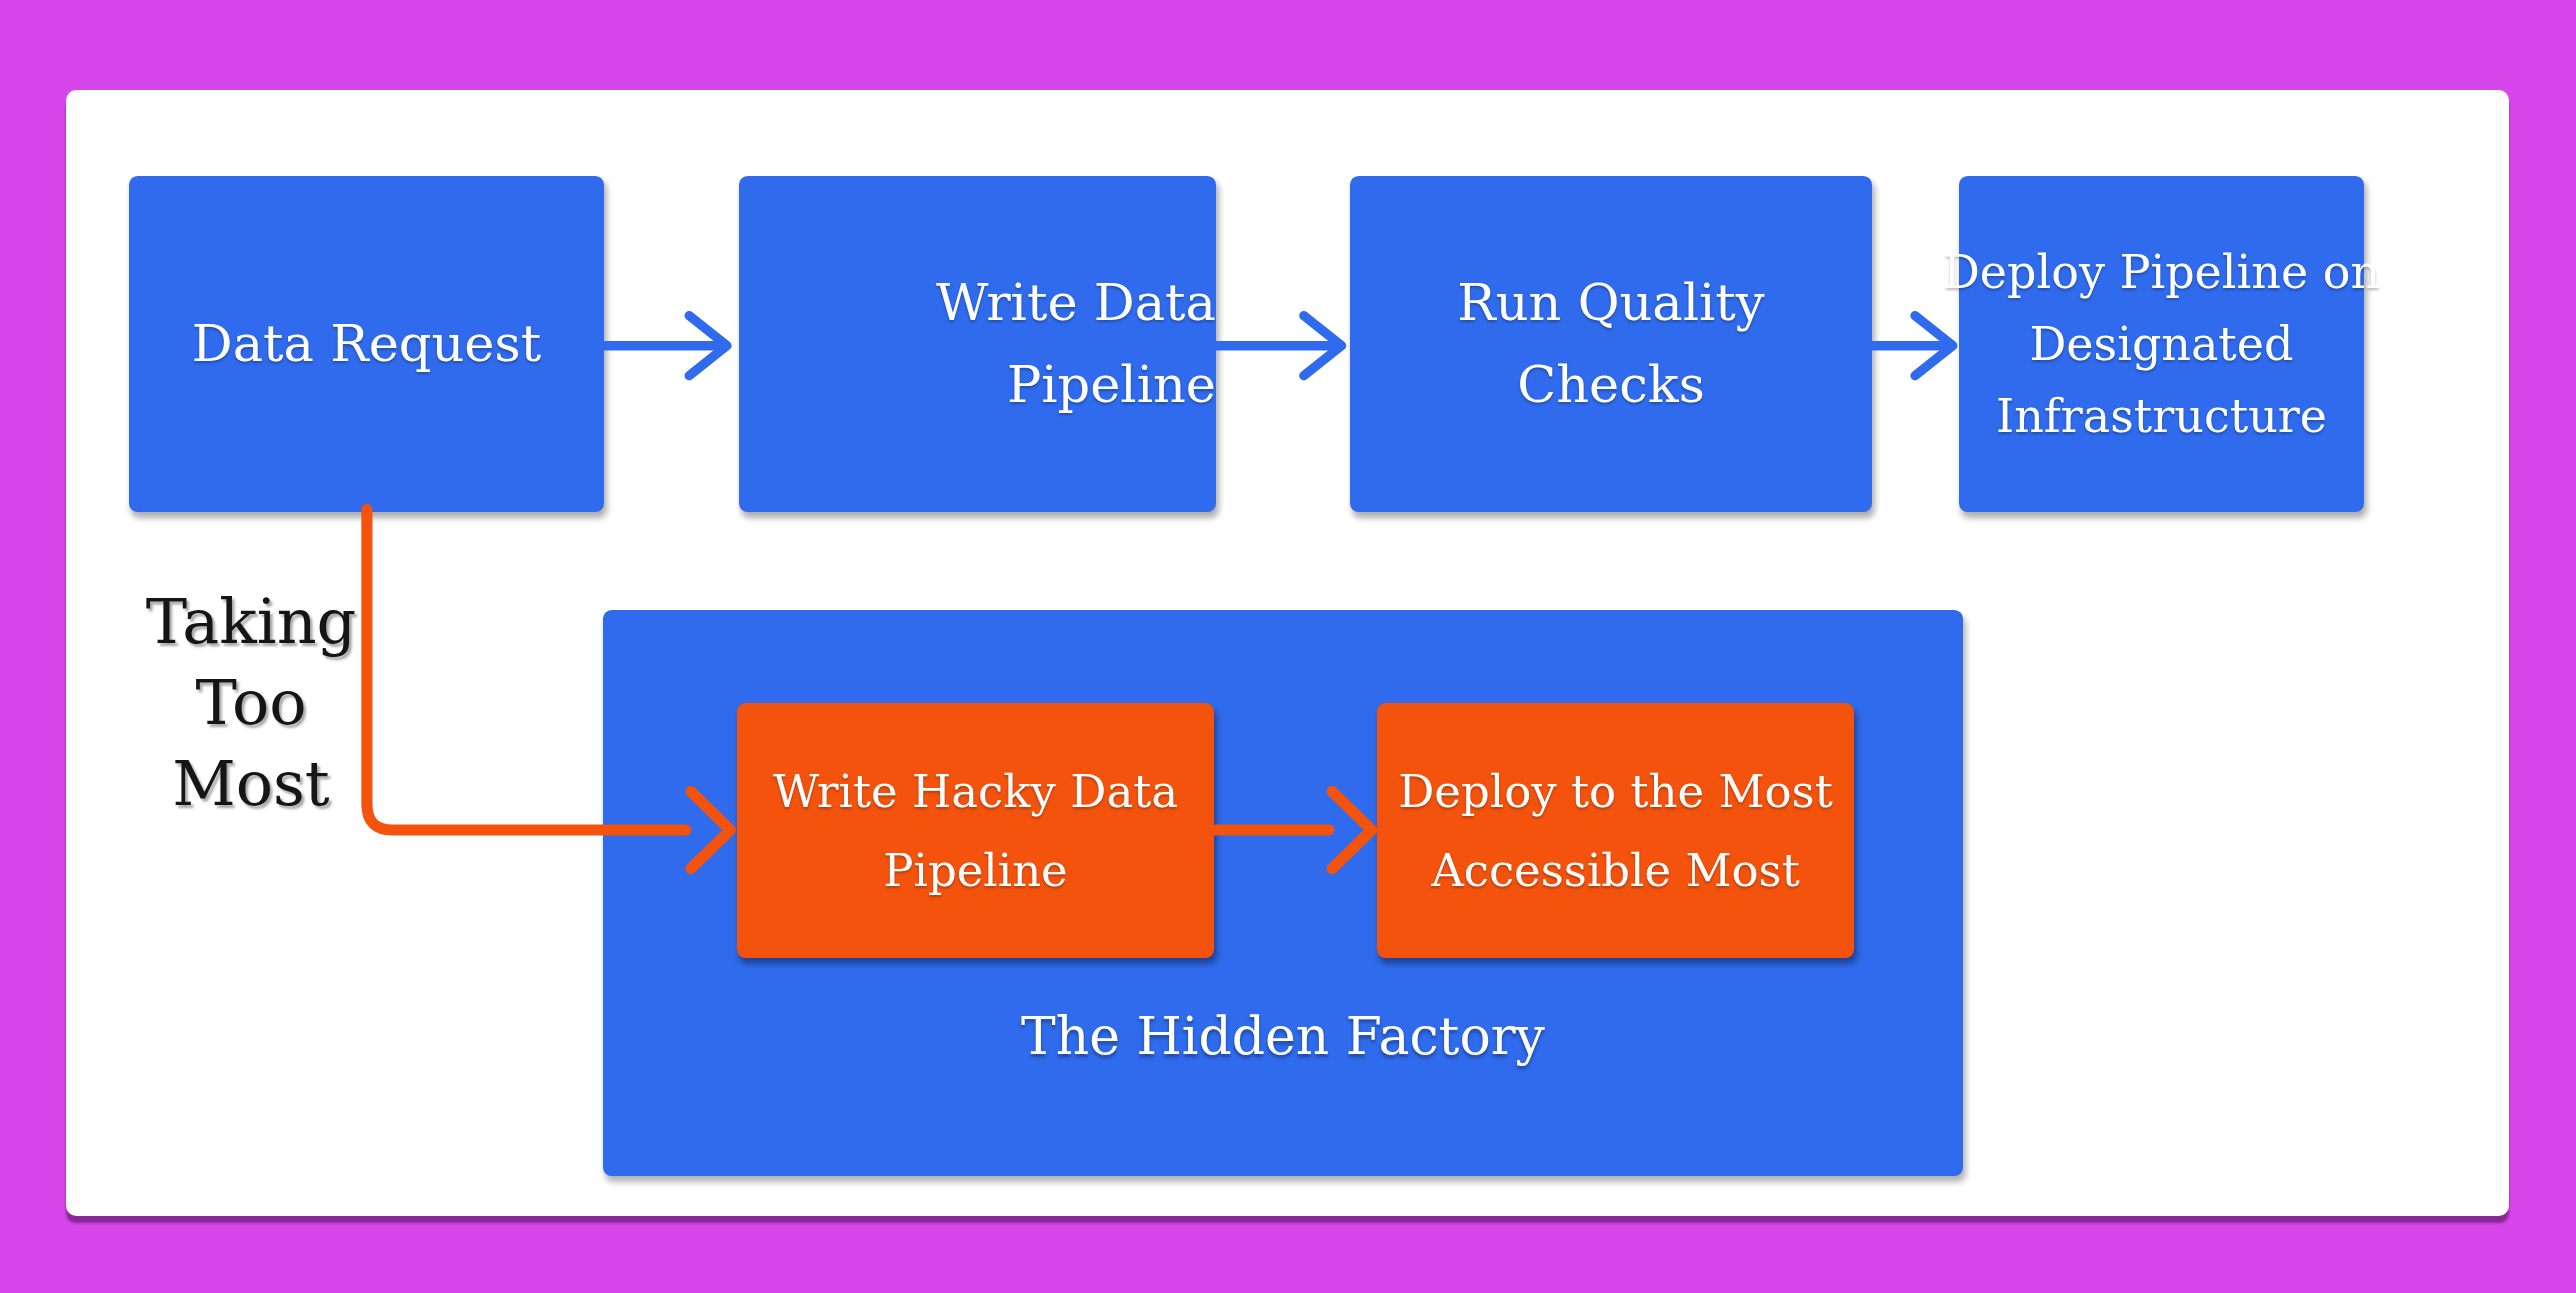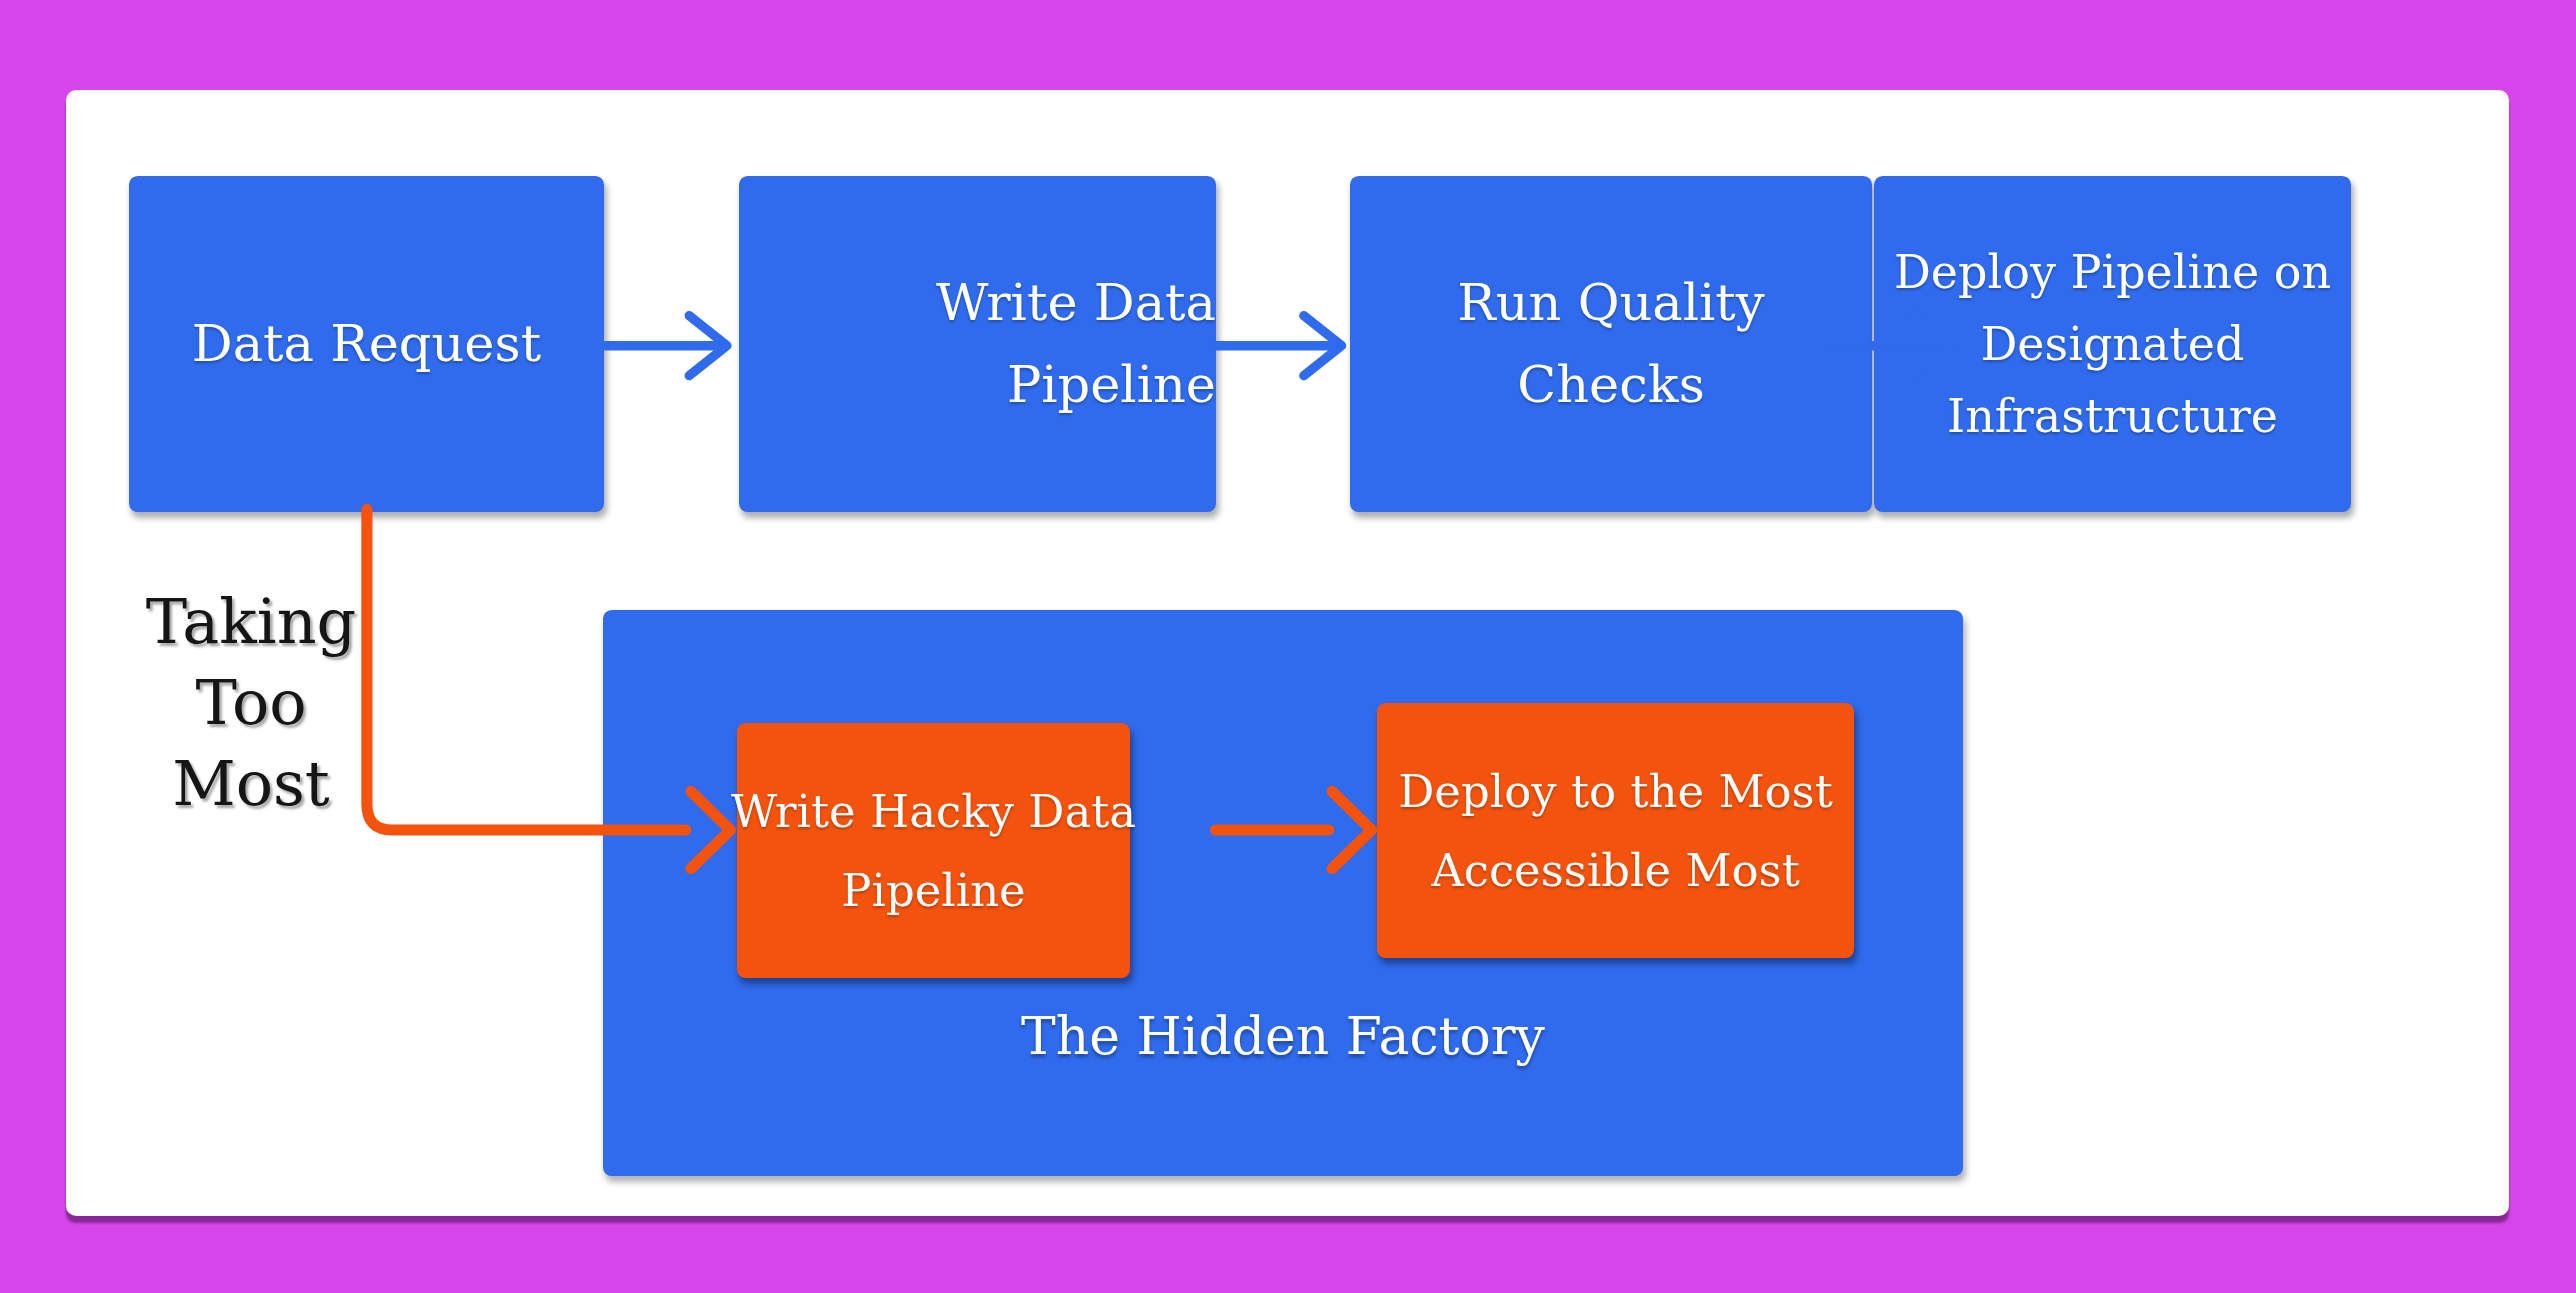--- a/index.html
+++ b/index.html
@@ -31,28 +31,28 @@
     text-shadow:0 1.7px 2.6px rgba(0,0,0,0.28);
   }
   .blue-box{background:var(--blue);box-shadow:2.6px 5.1px 6px rgba(0,0,0,0.32);}
   .orange-box{background:var(--orange);box-shadow:2.6px 6px 6px rgba(0,0,20,0.38);z-index:3;}
   .row-box{top:176px;height:336px;font-size:51px;line-height:82px;}
   .row-box.small-text{font-size:46px;line-height:72px;}
   .box-line{white-space:nowrap;}
   #flow-box-1{left:129px;width:475px;}
   #flow-box-2{left:739px;width:477px;align-items:flex-end;}
   #flow-box-3{left:1350px;width:522px;}
-  #flow-box-4{left:1874px;width:477px;}
+  #flow-box-4{left:1959px;width:405px;}
   .factory-container{
     position:absolute;left:603px;top:610px;width:1360px;height:566px;
     background:var(--blue);border-radius:8.6px;
     box-shadow:2.6px 6px 6.9px rgba(0,0,0,0.30);
     z-index:2;
   }
-  #factory-box-1{left:737px;top:723px;width:393px;height:255px;font-size:45px;line-height:79px;}
+  #factory-box-1{left:737px;top:703px;width:477px;height:255px;font-size:45px;line-height:79px;}
   #factory-box-2{left:1377px;top:703px;width:477px;height:255px;font-size:45px;line-height:79px;}
   .factory-title{
     position:absolute;left:603px;top:993px;width:1360px;
     text-align:center;color:var(--text-white);
     font-size:52px;line-height:86px;
     text-shadow:0 2.6px 3.4px rgba(0,0,0,0.35);
     z-index:3;
   }
   .branch-label{
     position:absolute;left:94px;top:581px;width:314px;

